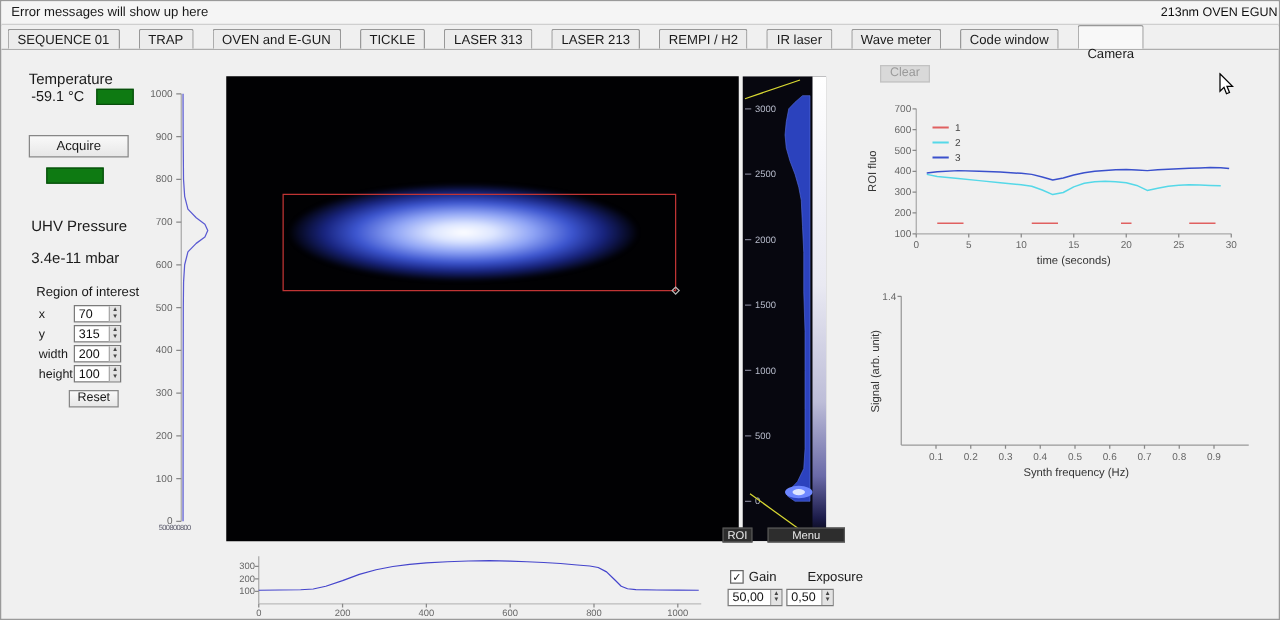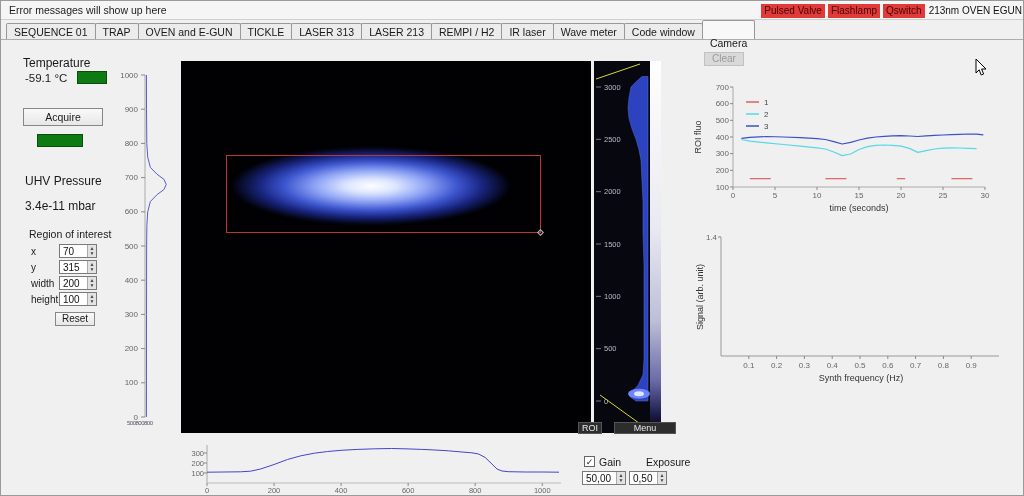--- a/index.html
+++ b/index.html
@@ -4,21 +4,21 @@
 <style>
   *{margin:0;padding:0;box-sizing:border-box;}
   html,body{width:1024px;height:496px;}
   body{font-family:"Liberation Sans",sans-serif;background:#e8e8e8;}
   #screen{position:relative;width:1024px;height:496px;background:#f0f0f0;overflow:hidden;border:1px solid #9a9a9a;}
   .error-bar{position:absolute;left:0;top:0;width:1024px;height:19px;background:#f5f5f5;border-bottom:1px solid #cfcfcf;}
   .error-msg{position:absolute;left:8px;top:3px;font-size:10.5px;color:#1a1a1a;}
   .status-area{position:absolute;right:3px;top:2px;display:flex;gap:4px;align-items:center;height:15px;}
   .badge{background:#e03a3a;color:#4a0505;font-size:10px;padding:0 3px;line-height:14px;}
   .status-text{font-size:10px;color:#111;white-space:pre;}
-  .tab-bar{position:absolute;left:0;top:20px;width:1024px;height:19px;display:flex;align-items:flex-end;padding-left:5px;border-bottom:1px solid #adadad;background:#f0f0f0;}
+  .tab-bar{position:absolute;left:0;top:20px;width:1024px;height:19px;display:flex;align-items:flex-end;padding-left:5px;border-bottom:1px solid #adadad;background:#f0f0f0;gap:16px;}
   .tab{font-size:10.5px;color:#1a1a1a;padding:2px 7px;border:1px solid #989898;border-bottom:none;background:#ececec;margin-right:-1px;border-radius:2px 2px 0 0;height:16px;white-space:nowrap;cursor:default;}
   .tab.active{background:#f8f8f8;height:18px;padding-top:16px;position:relative;z-index:2;}
   .label{position:absolute;color:#1a1a1a;}
   .btn{position:absolute;background:linear-gradient(#f9f9f9,#e7e7e7);border:1px solid #878787;font-size:10.5px;color:#1a1a1a;text-align:center;}
   .led{position:absolute;background:#0e7a12;border:1px solid #094d0c;}
   .dark-btn{position:absolute;background:#2d2d2d;border:1px solid #555;color:#e8e8e8;font-size:9px;text-align:center;}
   .checkbox{position:absolute;width:11px;height:11px;border:1px solid #666;background:#fff;font-size:9px;line-height:10px;text-align:center;color:#222;}
   .spin{display:inline-flex;align-items:stretch;background:#fff;border:1px solid #7a7a7a;font-size:10px;height:14px;}
   .spin-val{flex:1;padding:1px 2px 2px 3px;color:#111;overflow:hidden;white-space:nowrap;}
   .spin-arrows{width:9px;display:flex;flex-direction:column;justify-content:center;background:#e3e3e3;border-left:1px solid #aaa;color:#444;font-size:5px;line-height:5px;text-align:center;}
@@ -37,25 +37,20 @@
   svg text{font-family:"Liberation Sans",sans-serif;}
 </style>
 </head>
 <body>
 
 <div id="screen">
 
   <div class="error-bar">
     <span class="error-msg">Error messages will show up here</span>
     <span class="status-area">
-      <span style="display:flex;gap:3px;">
-          <span class="badge">Pulsed Valve</span>
-          <span class="badge">Flashlamp</span>
-          <span class="badge">Qswitch</span>
-        </span>
       <span class="status-text">213nm OVEN EGUN</span>
     </span>
   </div>
 
   <div class="tab-bar">
       <div class="tab">SEQUENCE 01</div>
       <div class="tab">TRAP</div>
       <div class="tab">OVEN and E-GUN</div>
       <div class="tab">TICKLE</div>
       <div class="tab">LASER 313</div>

